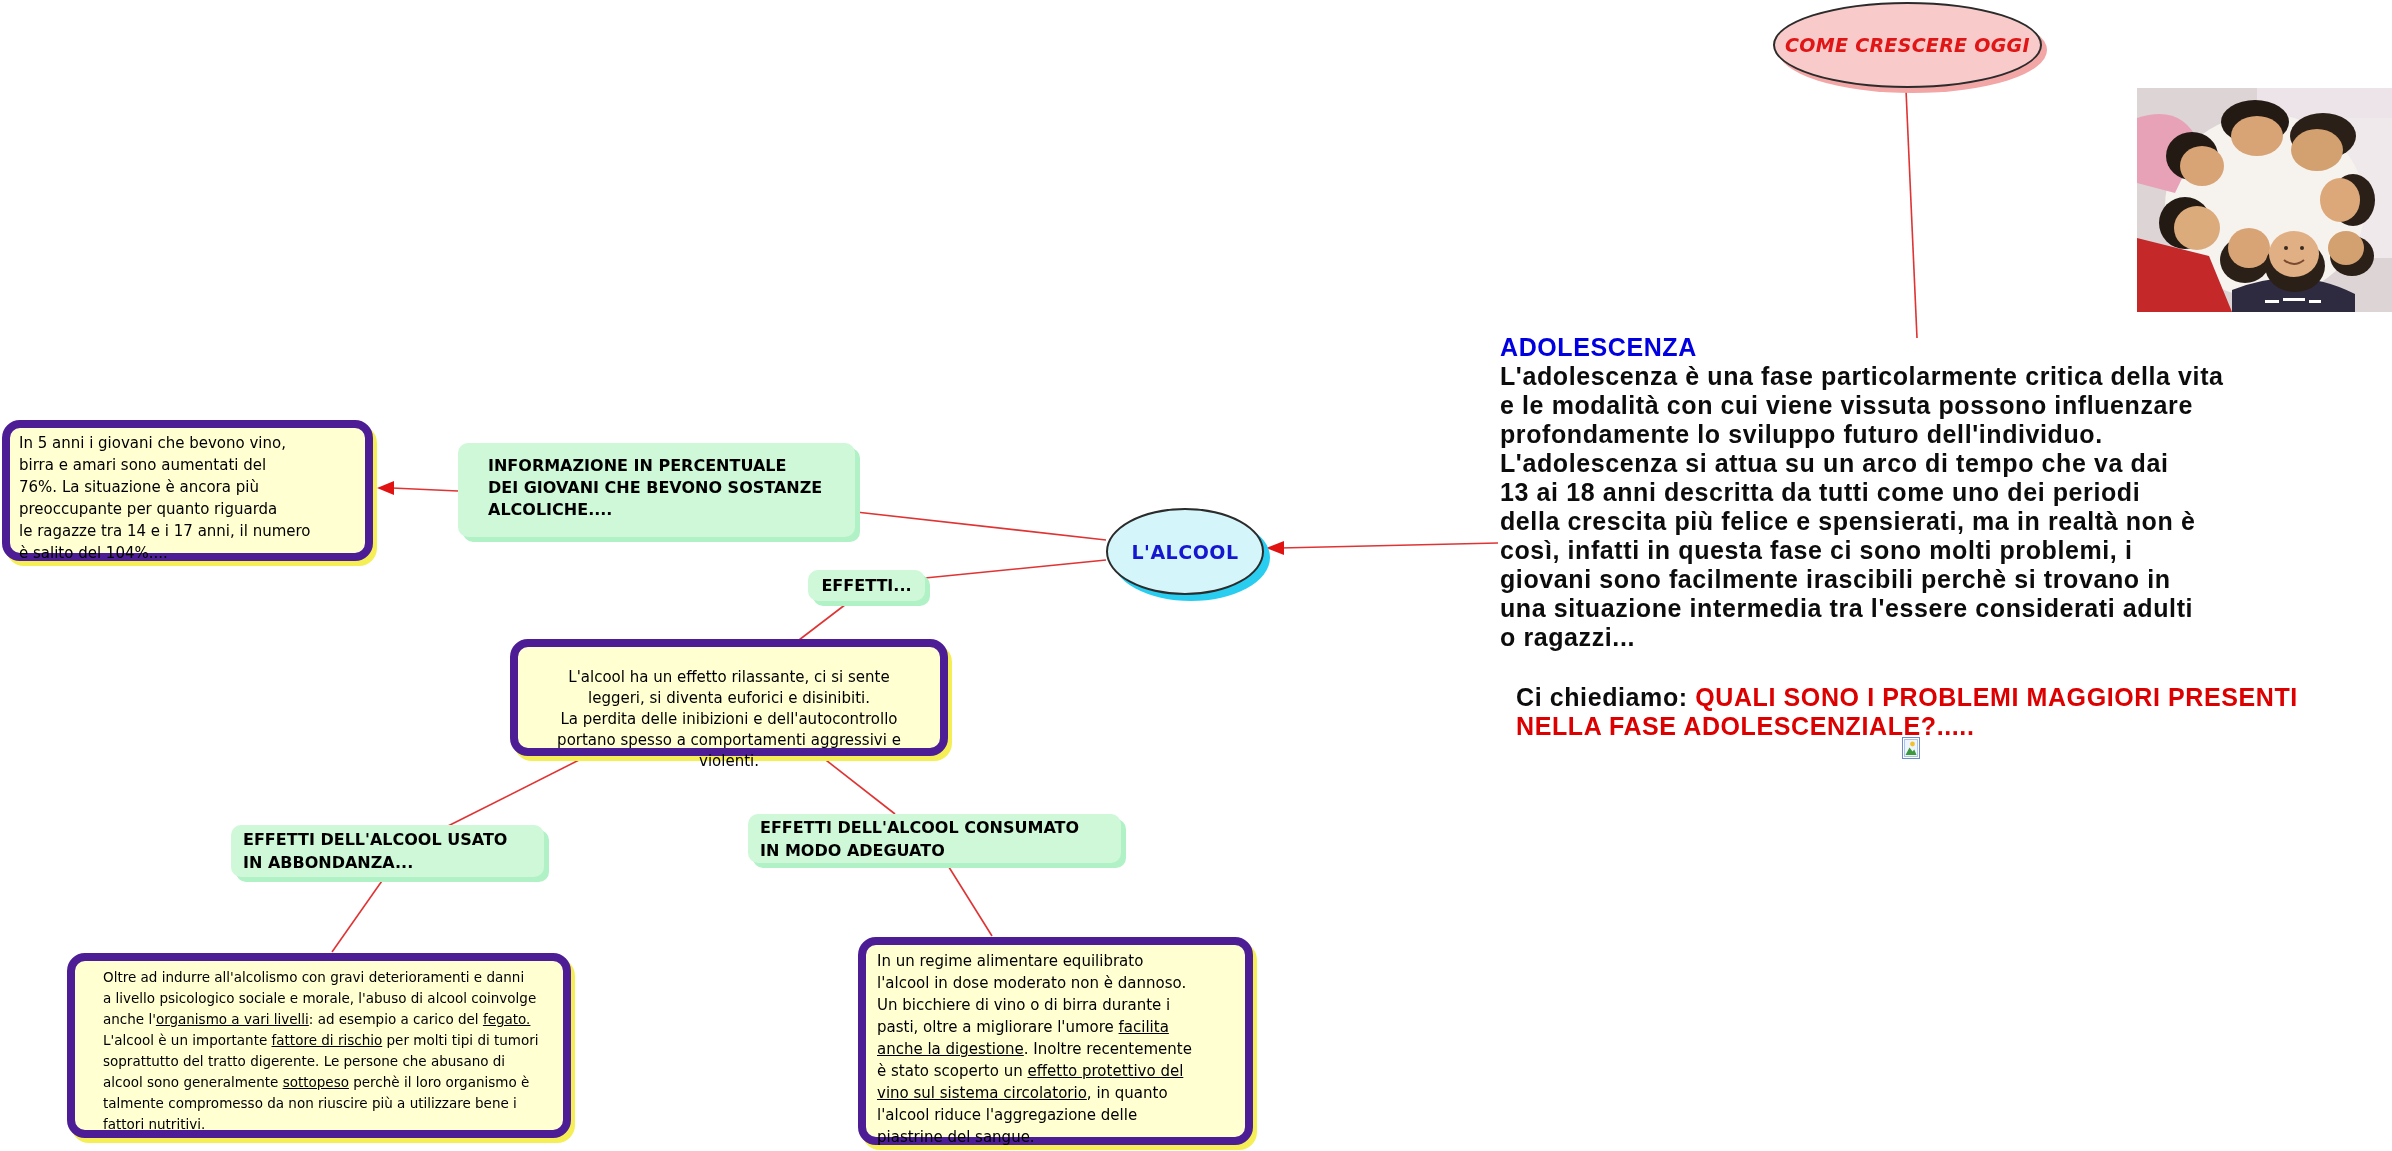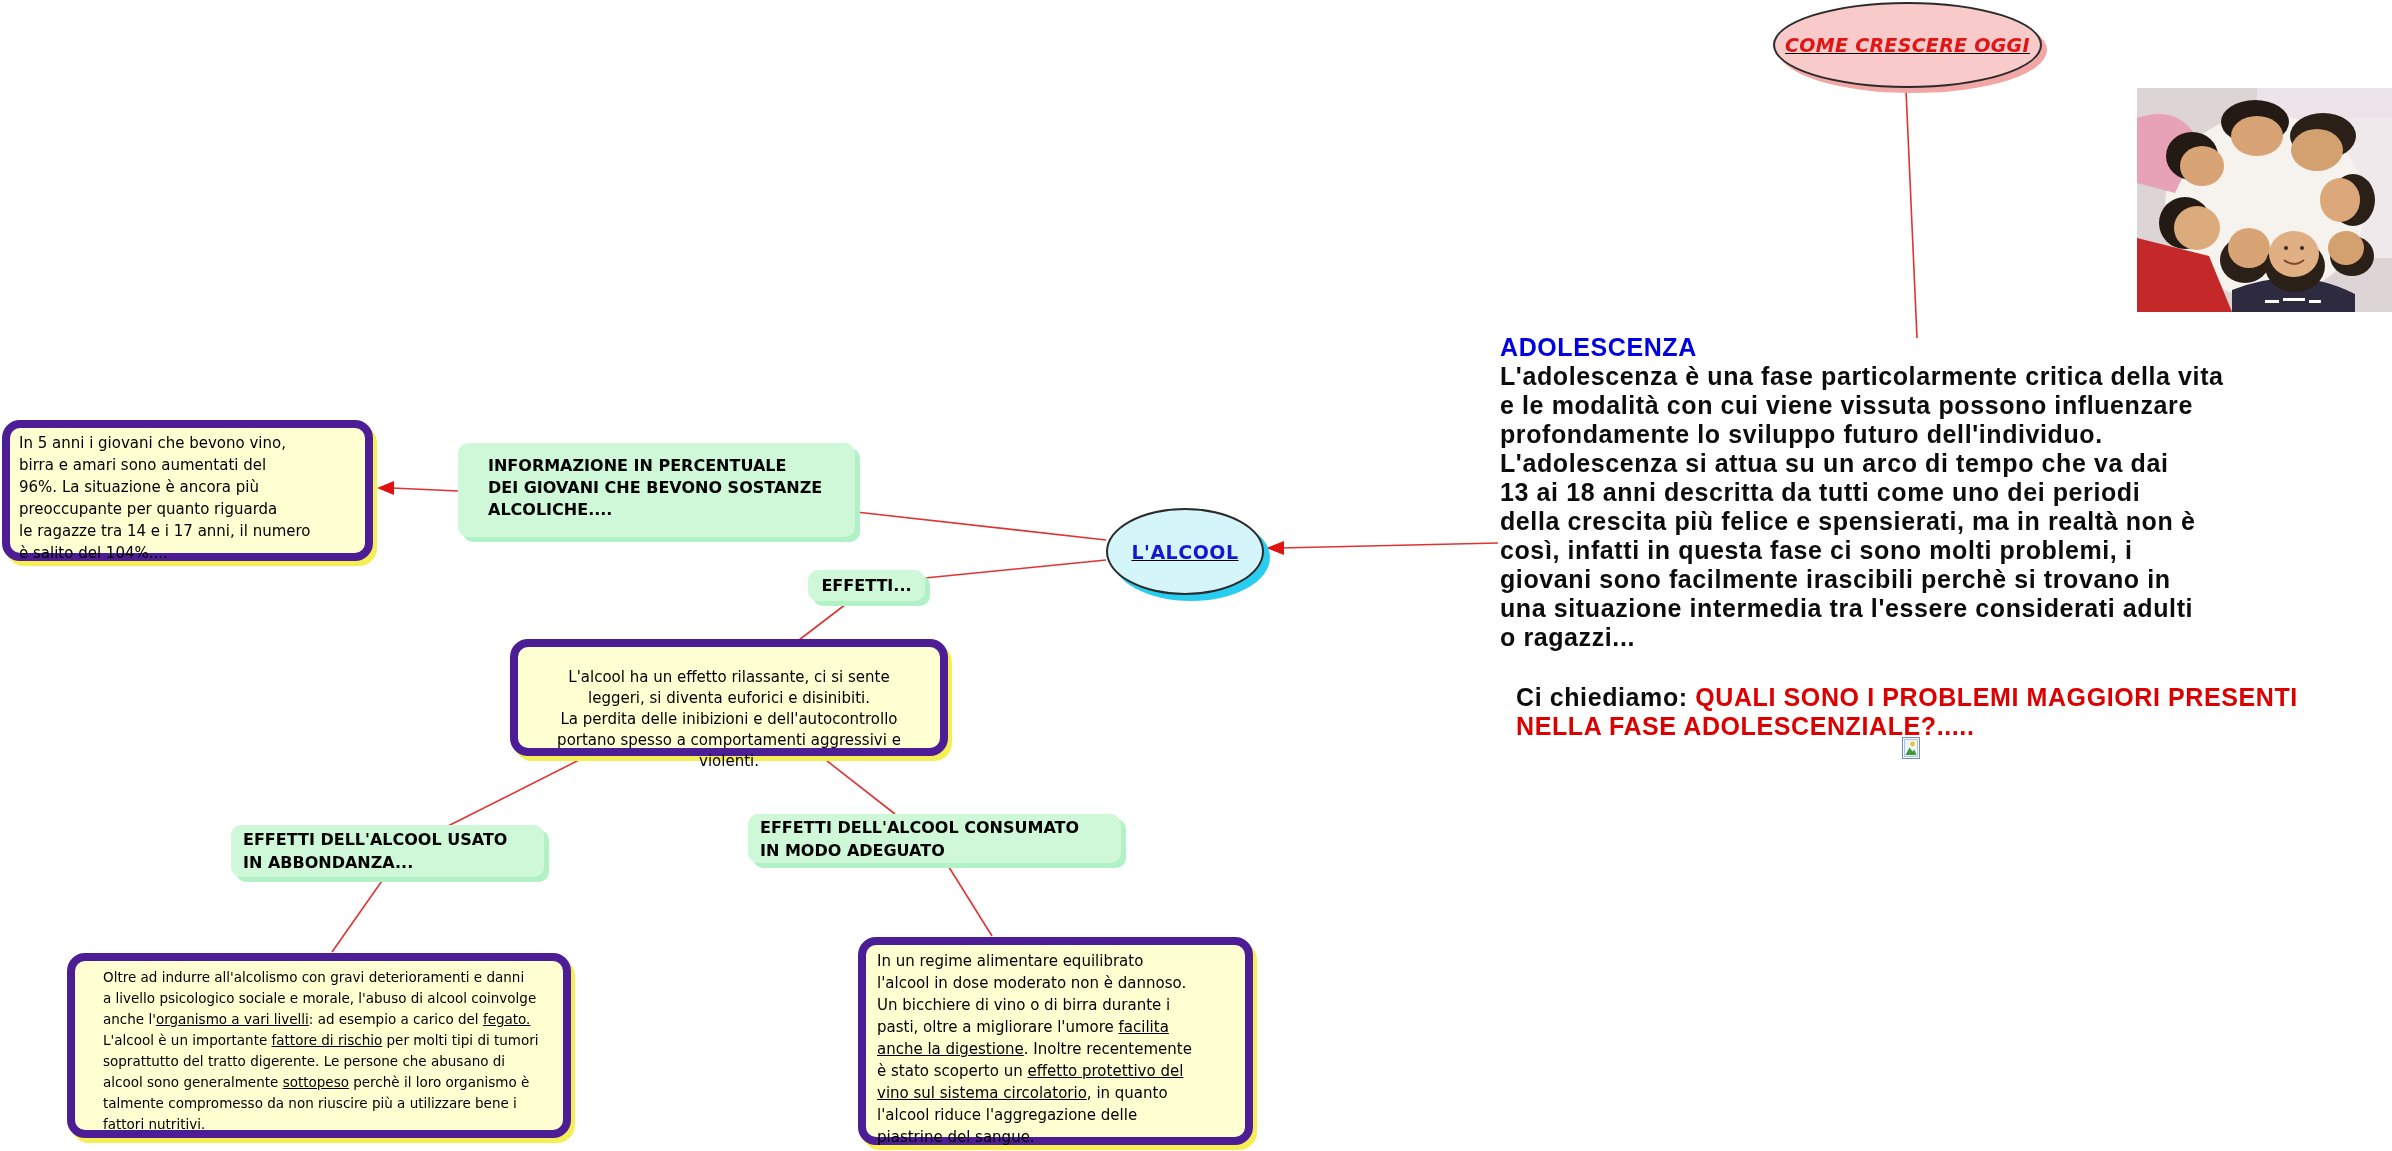--- a/index.html
+++ b/index.html
@@ -5,21 +5,21 @@
   html,body{margin:0;padding:0;background:#ffffff;}
   #canvas{position:relative;width:2392px;height:1151px;background:#ffffff;overflow:hidden;
           font-family:"DejaVu Sans",sans-serif;color:#000;}
   #wires{position:absolute;left:0;top:0;width:2392px;height:1151px;pointer-events:none;}
 
   
   .node{position:absolute;box-sizing:border-box;}
   .yellow{background:#ffffd2;border:8px solid #4c1d95;border-radius:18px;
           box-shadow:4px 5px 0 #f6ee55;}
   .green{background:#cef8d8;border-radius:10px;box-shadow:5px 5px 0 #b0f2c6;}
-  .ellipse{border-radius:50%;display:flex;align-items:center;justify-content:center;text-align:center;text-decoration:underline;}
+  .ellipse{border-radius:50%;display:flex;align-items:center;justify-content:center;text-align:center;}
   .ellipse-pink{background:#f9caca;border:2px solid #2b2b2b;box-shadow:5px 5px 0 #f2a6a6;}
   .ellipse-cyan{background:#d4f6fb;border:2px solid #2b2b2b;box-shadow:6px 6px 0 #29cdf0;}
 
   .ln{white-space:nowrap;}
   .u{text-decoration:underline;}
 
   .txt-15{font-size:15px;line-height:22px;}
   .txt-15b{font-size:15px;line-height:21px;}
   .txt-13{font-size:13.5px;line-height:21px;}
   .bold{font-weight:bold;}
@@ -141,21 +141,21 @@
 
   <div class="node green bold" style="left:458px;top:443px;width:397px;height:94px;padding:12px 30px;font-size:16px;line-height:22px;">
       <div class="ln">INFORMAZIONE IN PERCENTUALE</div>
       <div class="ln">DEI GIOVANI CHE BEVONO SOSTANZE</div>
       <div class="ln">ALCOLICHE....</div>
     </div>
 
   <div class="node yellow txt-15" style="left:2px;top:420px;width:371px;height:141px;padding:4px 9px;">
       <div class="ln">In 5 anni i giovani che bevono vino,</div>
       <div class="ln">birra e amari sono aumentati del</div>
-      <div class="ln">96%. La situazione è ancora più</div>
+      <div class="ln">76%. La situazione è ancora più</div>
       <div class="ln">preoccupante per quanto riguarda</div>
       <div class="ln">le ragazze tra 14 e i 17 anni, il numero</div>
       <div class="ln">è salito del 104%....</div>
     </div>
 
   <div class="node green bold" style="left:808px;top:570px;width:117px;height:31px;padding:4px 13px;text-align:center;font-size:16px;line-height:23px;">
     <span>EFFETTI...</span>
   </div>
 
   <div class="node yellow txt-15b" style="left:510px;top:639px;width:438px;height:117px;padding:20px 11px;text-align:center;">

